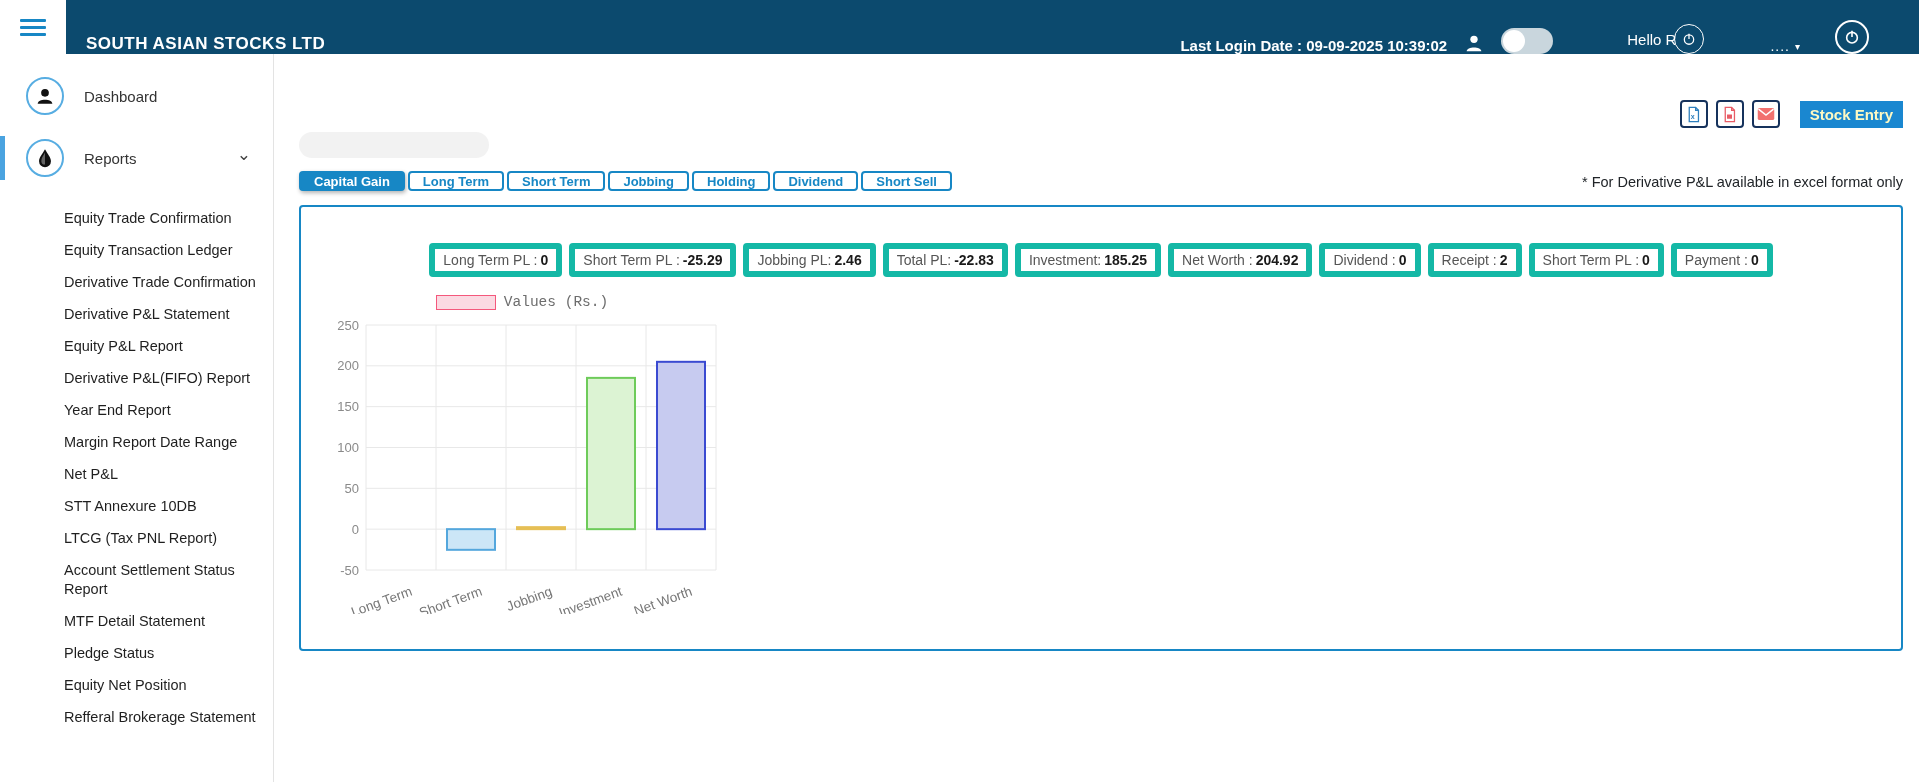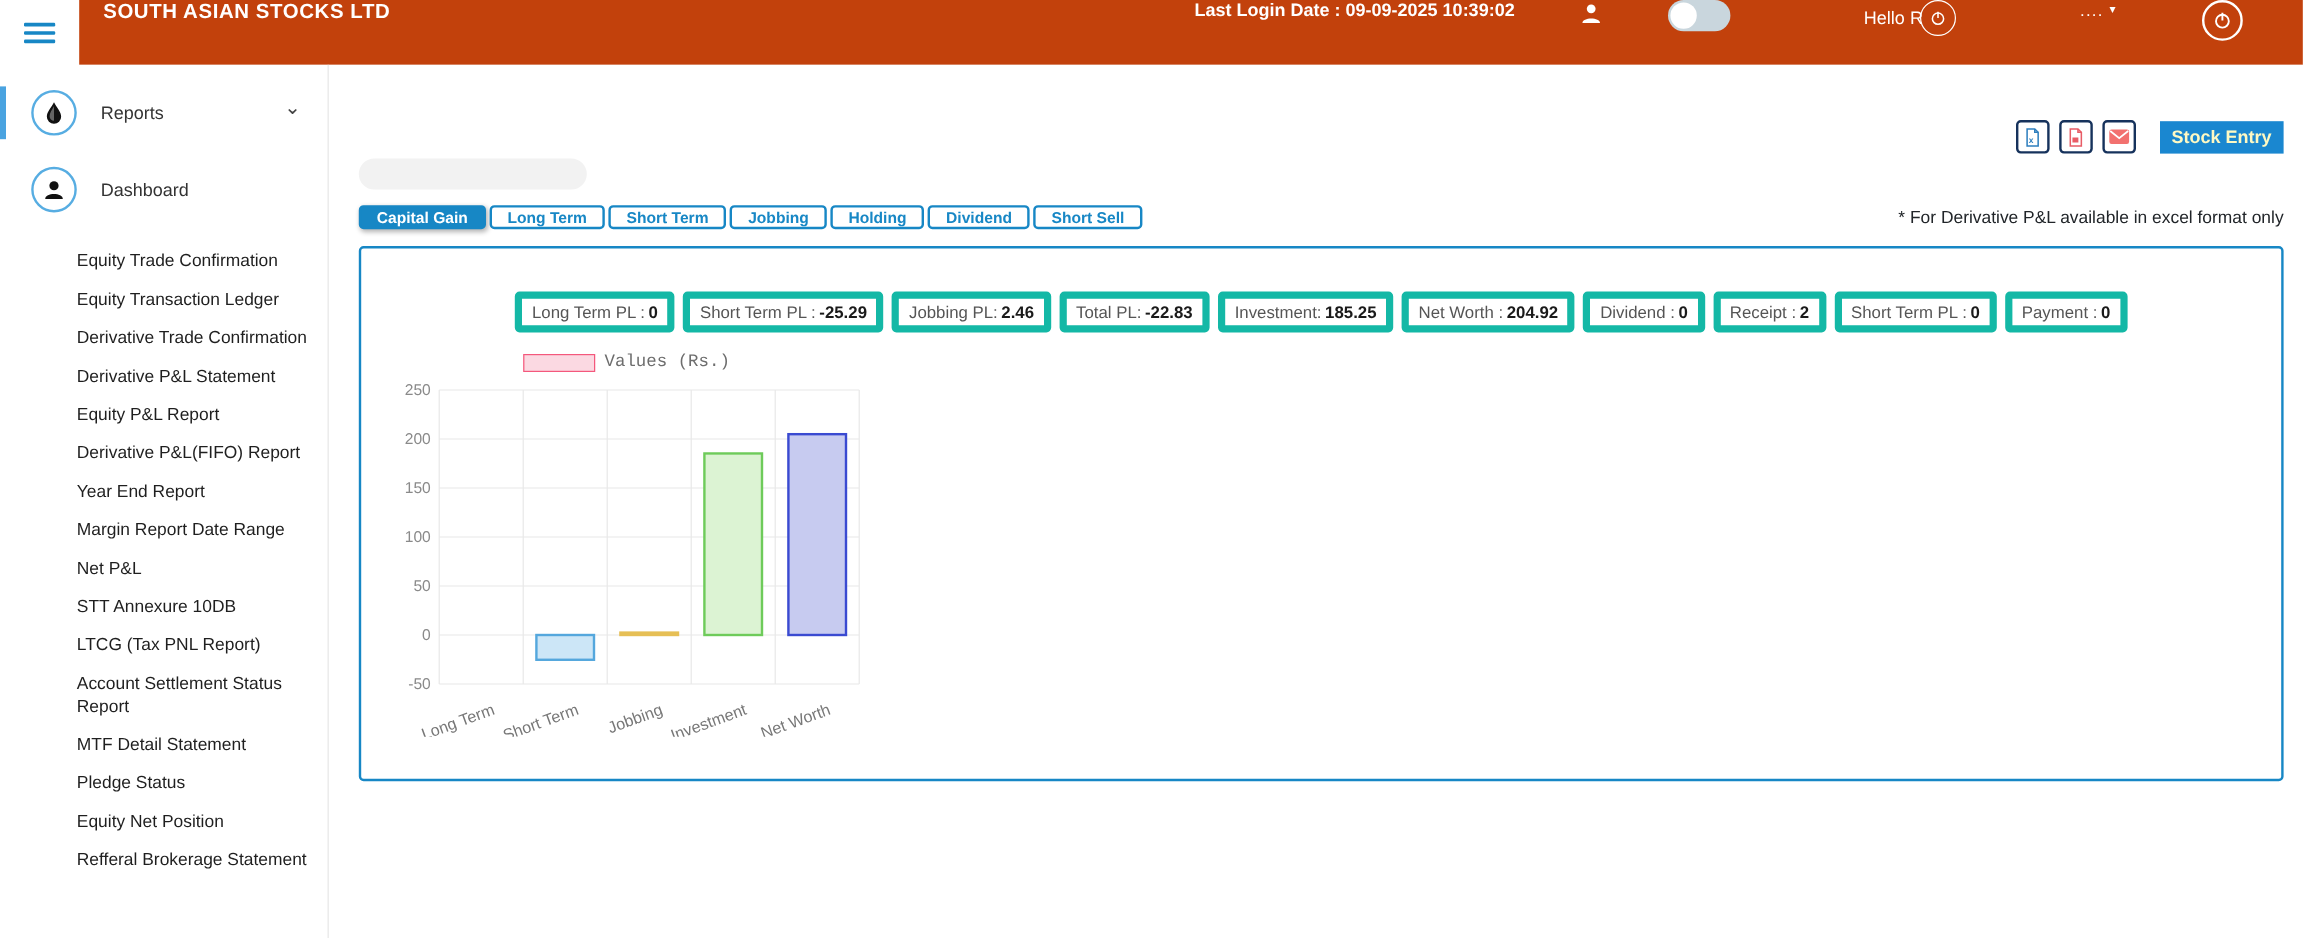--- a/index.html
+++ b/index.html
@@ -4,21 +4,21 @@
 <style>
   * { margin:0; padding:0; box-sizing:border-box; }
   html,body { width:1919px; height:782px; overflow:hidden; background:#fff;
     font-family:"Liberation Sans","DejaVu Sans",sans-serif; }
 
   
   .header { position:absolute; left:0; top:0; width:1919px; height:54px; display:flex; }
   .burger-box { width:66px; height:54px; background:#fff; display:flex; align-items:center; justify-content:center; }
   .burger { width:26px; cursor:pointer; }
   .burger span { display:block; height:3px; background:#1787c5; margin:4px 0; border-radius:1px; }
-  .header-main { flex:1; background:#c2410c; display:flex; align-items:flex-start; color:#fff; padding-right:50px;gap:37px; }
+  .header-main { flex:1; background:#0c4a6e; display:flex; align-items:flex-end; color:#fff; padding-right:50px; }
   .brand { font-size:17px; font-weight:bold; letter-spacing:.5px; margin-left:20px; }
   .h-spacer { flex:1; }
   .last-login { font-size:15px; font-weight:bold; margin-right:16px; white-space:nowrap; }
   .h-person { width:22px; height:22px; margin-right:16px; }
   .toggle { width:52px; height:26px; background:#c9d6dd; border-radius:13px; position:relative; margin-right:74px; cursor:pointer; }
   .toggle .knob { position:absolute; left:2px; top:2px; width:22px; height:22px; border-radius:50%; background:#fff; }
   .greeting-wrap { display:flex; align-items:center; margin-right:66px; }
   .greeting { font-size:15px; white-space:nowrap; }
   .ring-icon { width:30px; height:30px; border:1px solid #fff; border-radius:50%; display:flex; align-items:center; justify-content:center; margin-left:-2px; cursor:pointer; }
   .dots-menu { display:flex; align-items:center; font-size:14px; letter-spacing:1px; margin-right:34px; cursor:pointer; white-space:nowrap; }
@@ -100,39 +100,39 @@
     <button class="power-btn">
       <svg width="16" height="16" viewBox="0 0 24 24">
           <circle cx="12" cy="13" r="8" fill="none" stroke="#fff" stroke-width="2.4"></circle>
           <line x1="12" y1="2.5" x2="12" y2="12" stroke="#fff" stroke-width="2.4"></line>
         </svg>
     </button>
   </div>
 </div>
 
 <div class="sidebar">
+  <div class="nav-item first">
+    <span class="nav-icon">
+      <svg width="22" height="22" viewBox="0 0 24 24">
+          <circle cx="12" cy="8.5" r="4.2" fill="#111"></circle>
+          <path d="M4 20.5 C4 14.5 20 14.5 20 20.5 Z" fill="#111"></path>
+        </svg>
+    </span>
+    <span class="nav-label">Dashboard</span>
+  </div>
   <div class="nav-item">
     <span class="active-bar"></span>
     <span class="nav-icon">
       <svg width="22" height="22" viewBox="0 0 24 24">
           <path d="M12 2.5 C9 8 5.5 11.5 5.5 15.5 a6.5 6.5 0 0 0 13 0 C18.5 11.5 15 8 12 2.5 Z" fill="#111"></path>
           <path d="M12 6 C10.2 9.2 8 11.9 8 15.2 a4 4 0 0 0 4 4 Z" fill="#fff" opacity=".35"></path>
         </svg>
     </span>
     <span class="nav-label">Reports</span>
     <span class="chev">⌄</span>
-  </div>
-  <div class="nav-item first">
-    <span class="nav-icon">
-      <svg width="22" height="22" viewBox="0 0 24 24">
-          <circle cx="12" cy="8.5" r="4.2" fill="#111"></circle>
-          <path d="M4 20.5 C4 14.5 20 14.5 20 20.5 Z" fill="#111"></path>
-        </svg>
-    </span>
-    <span class="nav-label">Dashboard</span>
   </div>
   <ul class="report-list" id="report-list">
       <li>Equity Trade Confirmation</li>
       <li>Equity Transaction Ledger</li>
       <li>Derivative Trade Confirmation</li>
       <li>Derivative P&amp;L Statement</li>
       <li>Equity P&amp;L Report</li>
       <li>Derivative P&amp;L(FIFO) Report</li>
       <li>Year End Report</li>
       <li>Margin Report Date Range</li>

